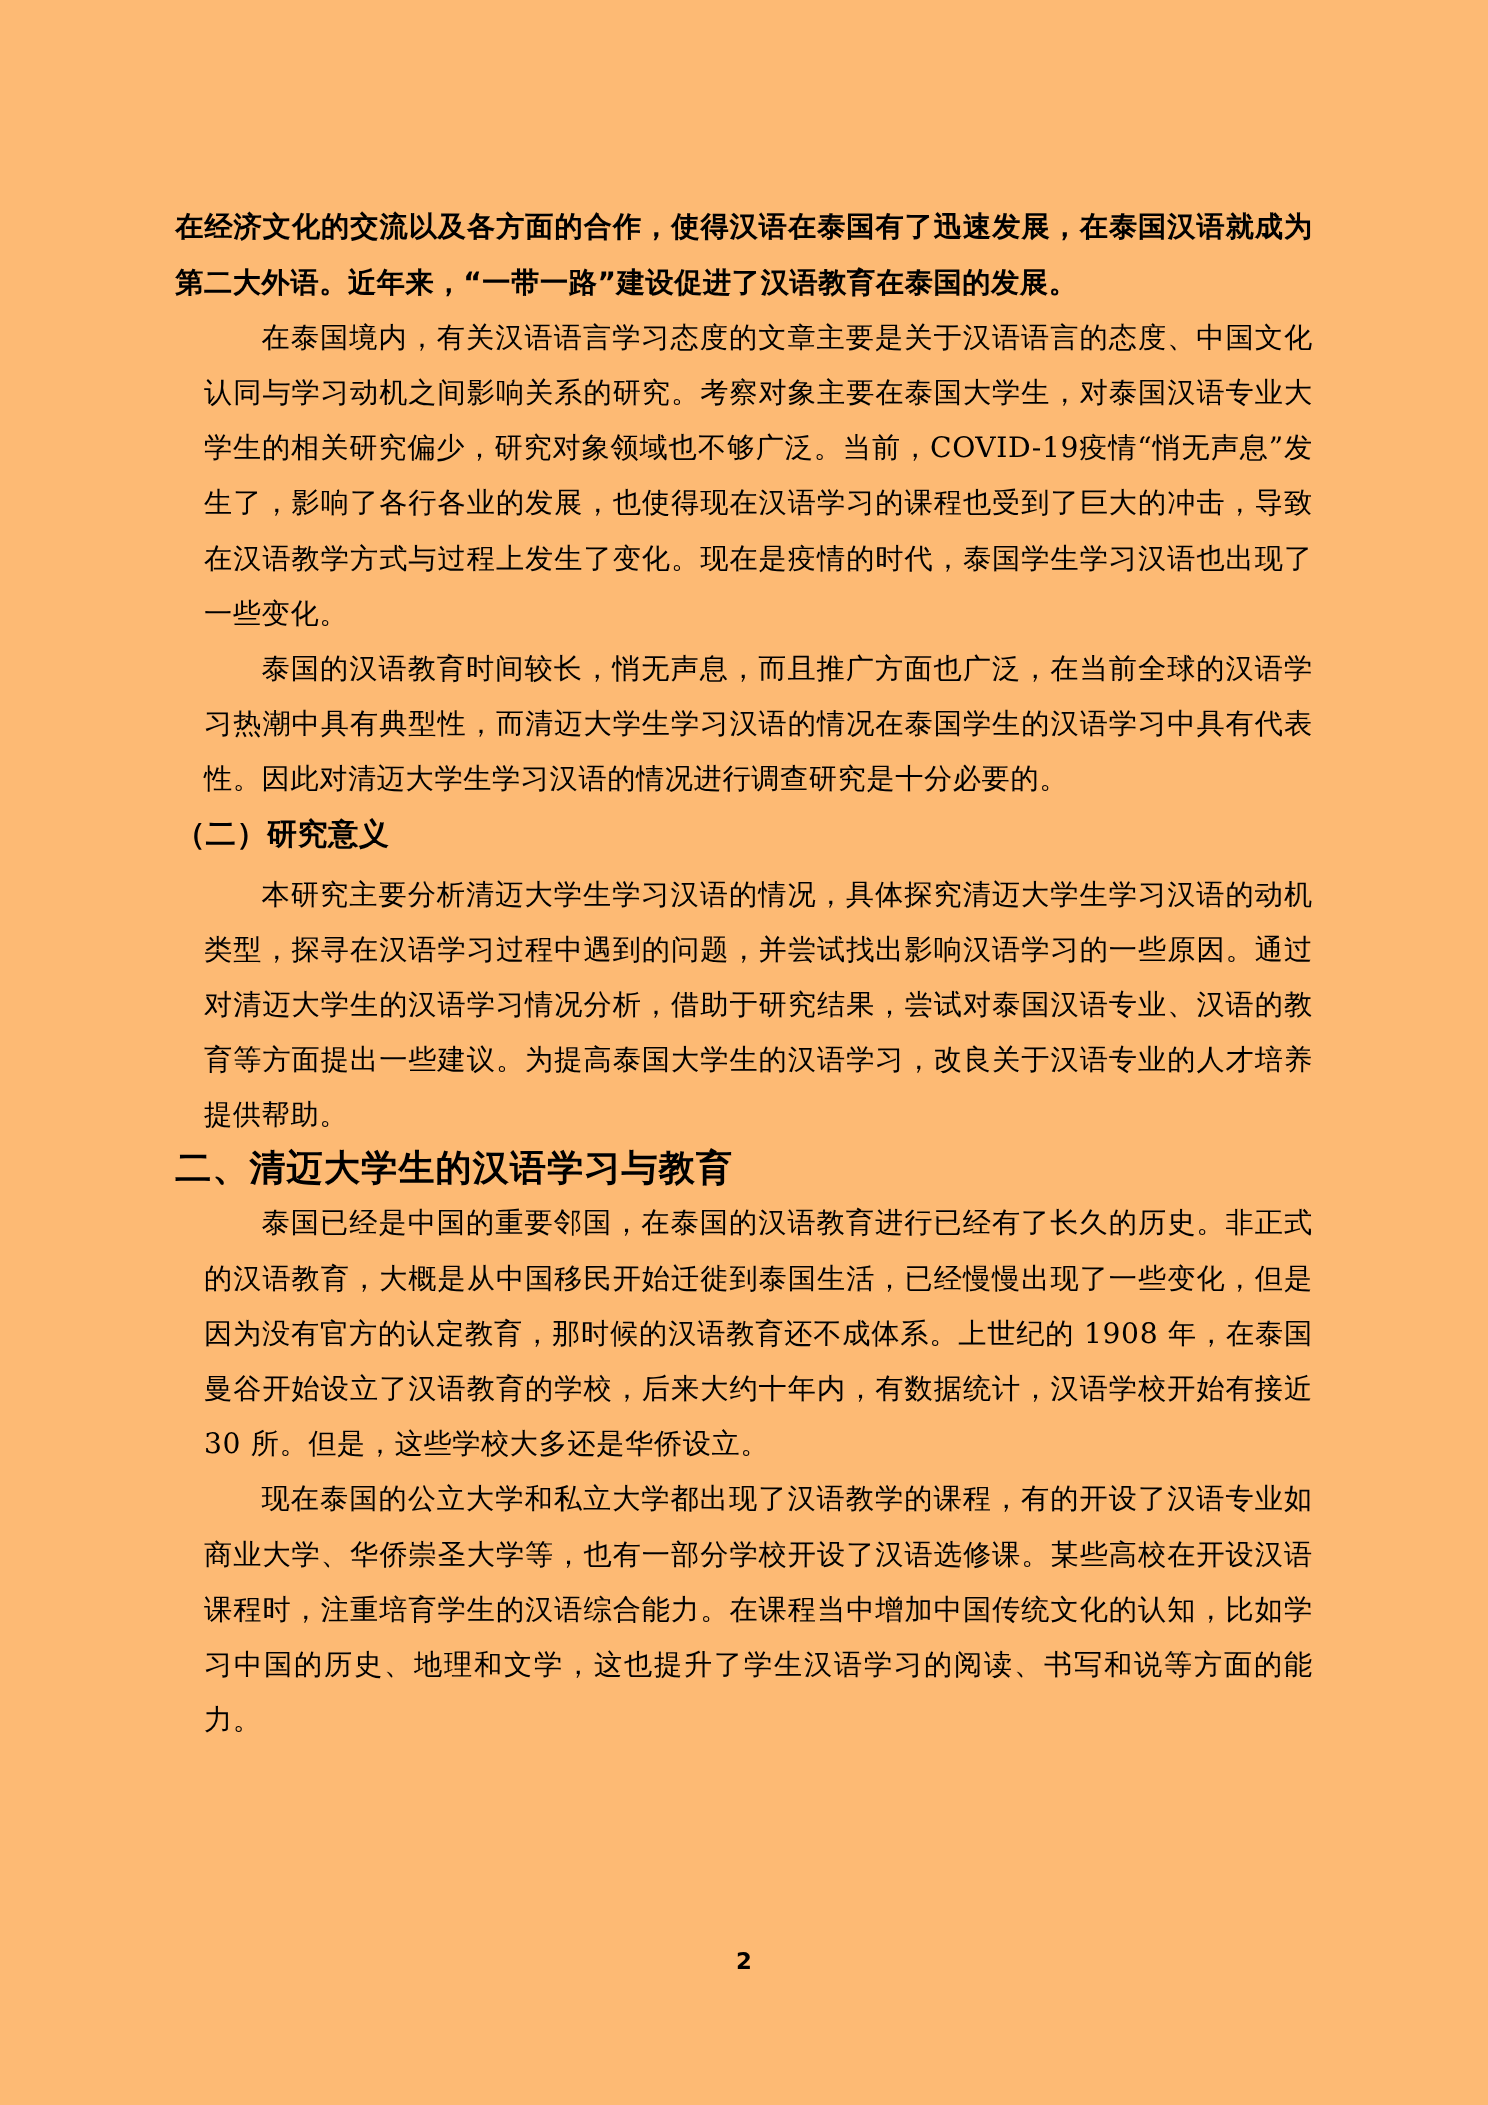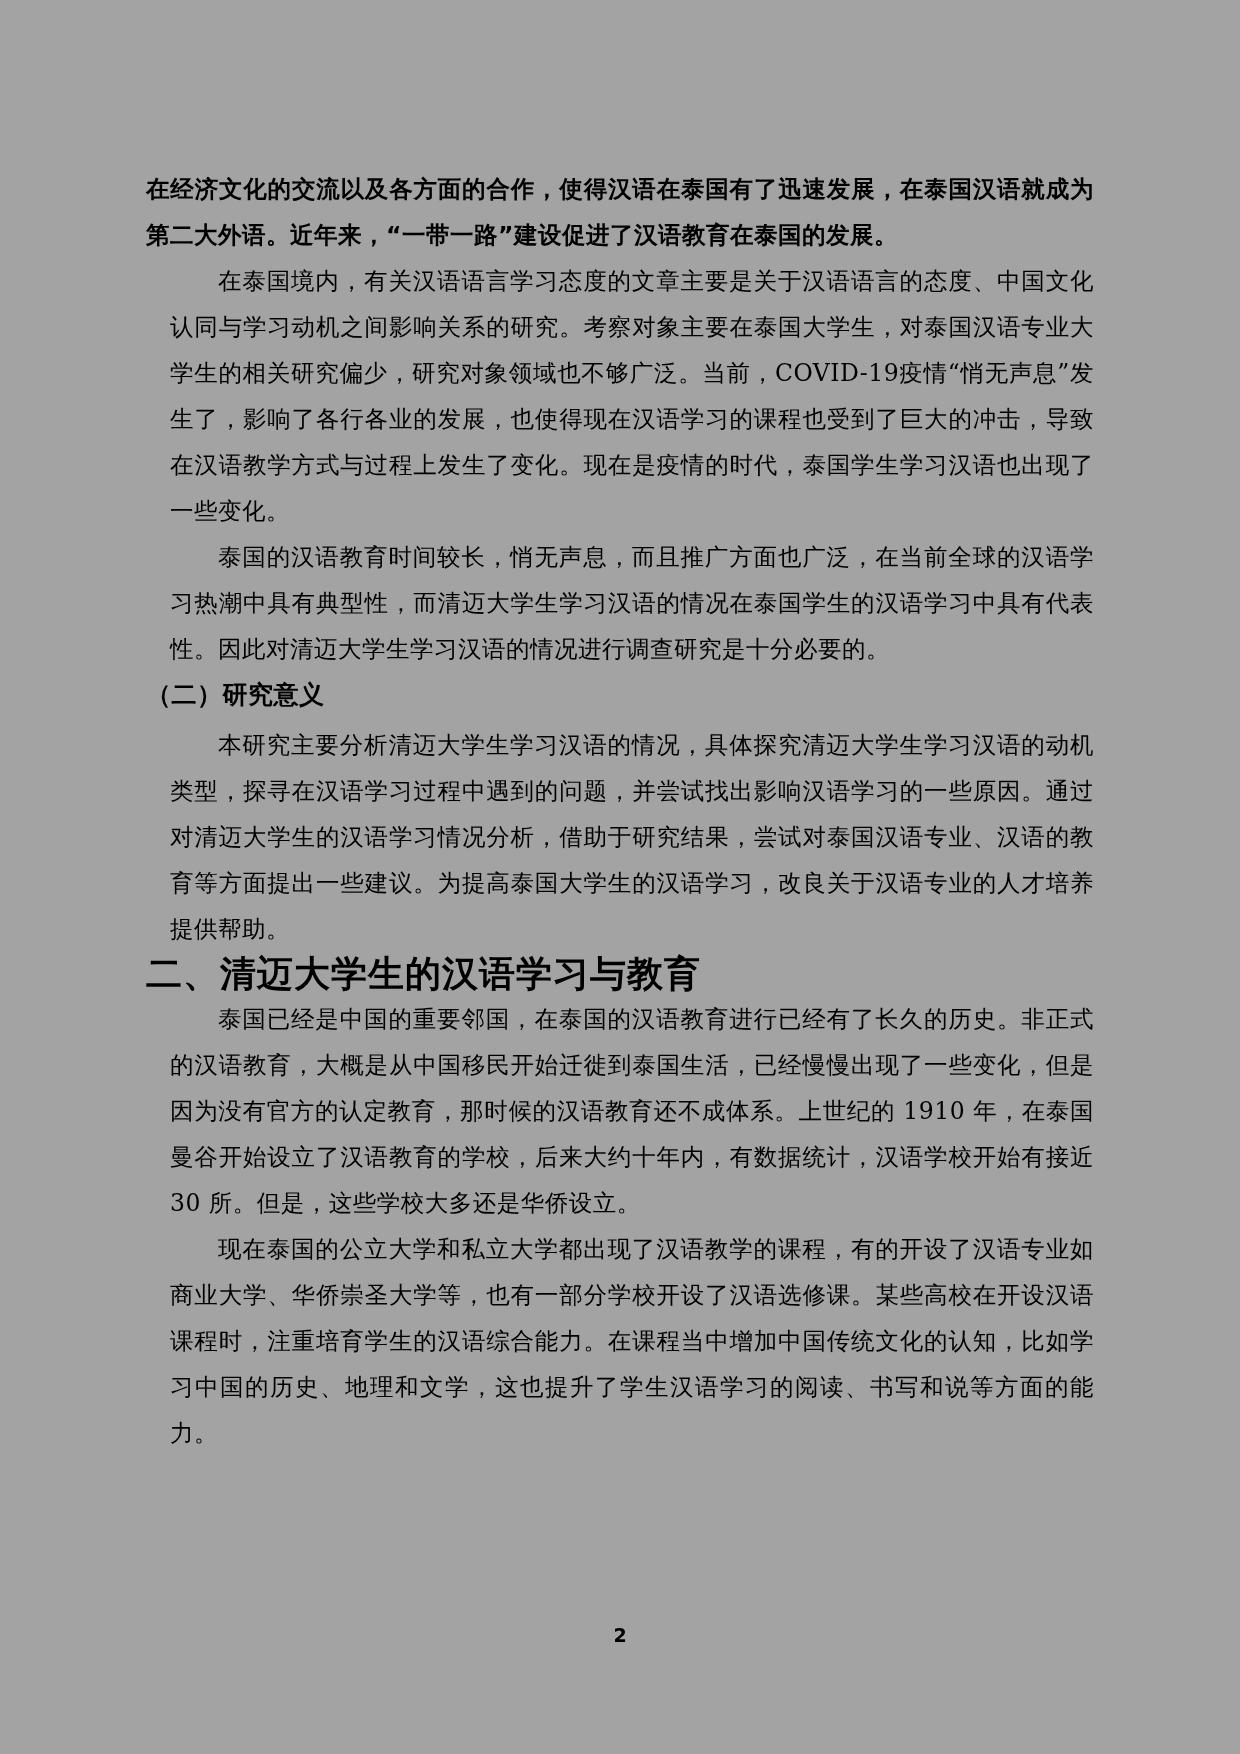--- a/index.html
+++ b/index.html
@@ -1,19 +1,19 @@
 <!DOCTYPE html>
 <html><head>
   <meta charset="utf-8">
   <style>
     html, body { margin: 0; padding: 0; background: #ffffff; }
     body { width: 1240px; height: 1754px; position: relative; overflow: hidden; }
     .page {
       position: absolute; left: 0; top: 0; width: 1240px; height: 1754px;
-      background: #a3a3a3; color: #000000;
+      background: #fdba74; color: #000000;
       font-family: "DejaVu Serif", "Liberation Serif", serif;
     }
     .content {
       position: absolute; left: 146px; top: 166px; width: 948px;
     }
     .para {
       font-size: 23.5px;
       line-height: 46px;
       margin: 0;
       text-align: justify;
@@ -27,21 +27,21 @@
       font-weight: bold;
       font-size: 25px;
       line-height: 50px;
       margin: 0;
       padding-left: 0;
       letter-spacing: 0.5px;
     }
     .h1 {
       font-family: "DejaVu Sans", "Liberation Sans", sans-serif;
       font-weight: bold;
-      font-size: 36px;
+      font-size: 30px;
       line-height: 44px;
       margin: 0;
       letter-spacing: 1px;
     }
     .page-number {
       position: absolute; left: 0; width: 1240px; top: 1624px;
       text-align: center;
       font-family: "DejaVu Sans", "Liberation Sans", sans-serif;
       font-weight: bold; font-size: 19px;
     }
@@ -50,17 +50,17 @@
 <body>
 
 <div class="page">
   <div class="content">
     <p class="para bold">在经济文化的交流以及各方面的合作，使得汉语在泰国有了迅速发展，在泰国汉语就成为第二大外语。近年来，“一带一路”建设促进了汉语教育在泰国的发展。</p>
     <p class="para indent">在泰国境内，有关汉语语言学习态度的文章主要是关于汉语语言的态度、中国文化认同与学习动机之间影响关系的研究。考察对象主要在泰国大学生，对泰国汉语专业大学生的相关研究偏少，研究对象领域也不够广泛。当前，COVID-19疫情“悄无声息”发生了，影响了各行各业的发展，也使得现在汉语学习的课程也受到了巨大的冲击，导致在汉语教学方式与过程上发生了变化。现在是疫情的时代，泰国学生学习汉语也出现了一些变化。</p>
     <p class="para indent">泰国的汉语教育时间较长，悄无声息，而且推广方面也广泛，在当前全球的汉语学习热潮中具有典型性，而清迈大学生学习汉语的情况在泰国学生的汉语学习中具有代表性。因此对清迈大学生学习汉语的情况进行调查研究是十分必要的。</p>
     <h3 class="h2">（二）研究意义</h3>
     <p class="para indent">本研究主要分析清迈大学生学习汉语的情况，具体探究清迈大学生学习汉语的动机类型，探寻在汉语学习过程中遇到的问题，并尝试找出影响汉语学习的一些原因。通过对清迈大学生的汉语学习情况分析，借助于研究结果，尝试对泰国汉语专业、汉语的教育等方面提出一些建议。为提高泰国大学生的汉语学习，改良关于汉语专业的人才培养提供帮助。</p>
     <h2 class="h1">二、清迈大学生的汉语学习与教育</h2>
-    <p class="para indent">泰国已经是中国的重要邻国，在泰国的汉语教育进行已经有了长久的历史。非正式的汉语教育，大概是从中国移民开始迁徙到泰国生活，已经慢慢出现了一些变化，但是因为没有官方的认定教育，那时候的汉语教育还不成体系。上世纪的 1910 年，在泰国曼谷开始设立了汉语教育的学校，后来大约十年内，有数据统计，汉语学校开始有接近 30 所。但是，这些学校大多还是华侨设立。</p>
+    <p class="para indent">泰国已经是中国的重要邻国，在泰国的汉语教育进行已经有了长久的历史。非正式的汉语教育，大概是从中国移民开始迁徙到泰国生活，已经慢慢出现了一些变化，但是因为没有官方的认定教育，那时候的汉语教育还不成体系。上世纪的 1908 年，在泰国曼谷开始设立了汉语教育的学校，后来大约十年内，有数据统计，汉语学校开始有接近 30 所。但是，这些学校大多还是华侨设立。</p>
     <p class="para indent">现在泰国的公立大学和私立大学都出现了汉语教学的课程，有的开设了汉语专业如商业大学、华侨崇圣大学等，也有一部分学校开设了汉语选修课。某些高校在开设汉语课程时，注重培育学生的汉语综合能力。在课程当中增加中国传统文化的认知，比如学习中国的历史、地理和文学，这也提升了学生汉语学习的阅读、书写和说等方面的能力。</p>
   </div>
   <div class="page-number">2</div>
 </div>
 
 </body></html>

